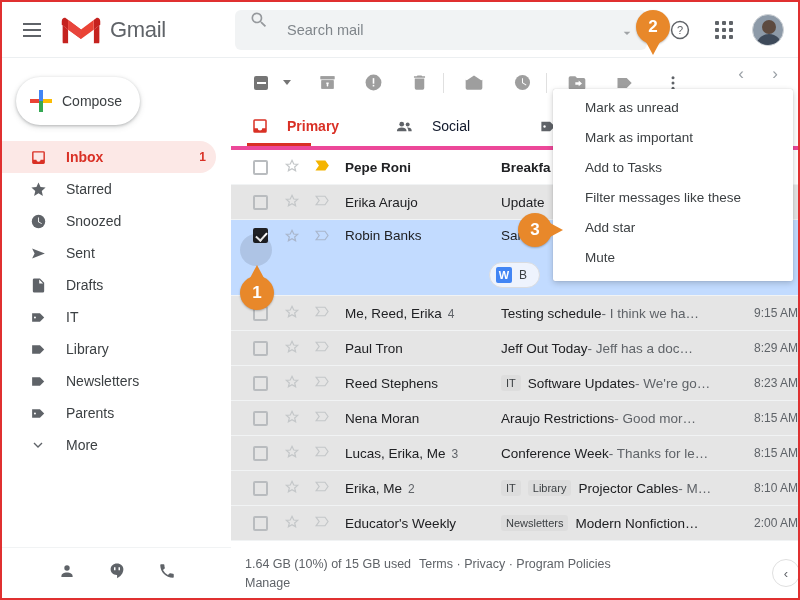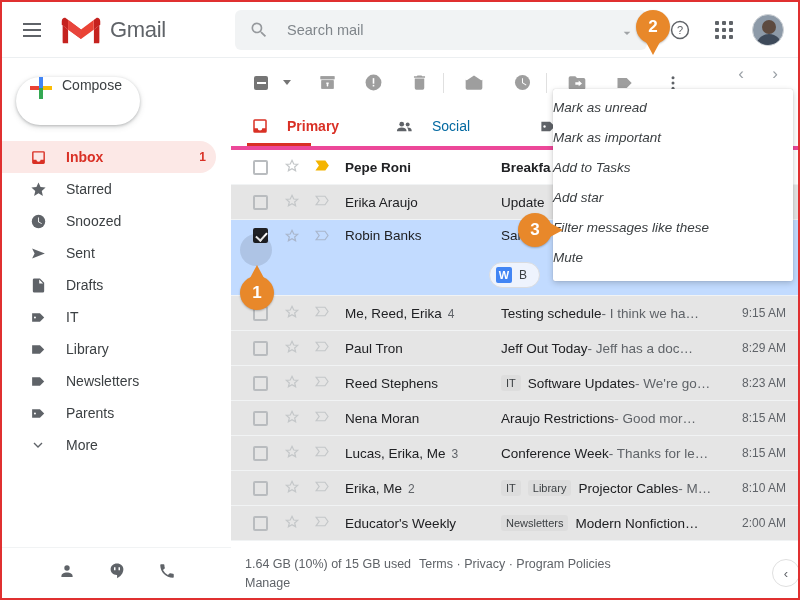--- a/index.html
+++ b/index.html
@@ -36,21 +36,21 @@
   .logo-wrap { display: flex; align-items: center; margin-left: 6px; }
   .gm-logo { width: 42px; height: 32px; }
   .gm-word {
     font-size: 22px; color: #5f6368; margin-left: 8px;
     letter-spacing: -0.3px;
   }
   .searchbar {
     position: absolute; left: 233px; top: 8px;
     width: 412px; height: 40px;
     background: #f1f3f4; border-radius: 6px;
-    display: flex; align-items: center;
+    display: flex; 
   }
   .search-ico { margin-left: 14px; opacity: .62; }
   .search-input {
     border: none; background: transparent; outline: none;
     font-size: 14.5px; color: #5f6368; margin-left: 16px;
     width: 300px; font-family: "Liberation Sans", sans-serif;
   }
   .search-input::placeholder { color: #80868b; }
   .search-caret { position: absolute; right: 12px; top: 15px; opacity: .55; }
   .hdr-right { position: absolute; right: 10px; top: 8px; display: flex; align-items: center; gap: 4px; }
@@ -73,21 +73,21 @@
   .sidebar {
     position: absolute; left: 0; top: 57px;
     width: 228px; height: 487px;
     background: #fff;
   }
   .compose {
     margin: 18px 0 0 14px;
     width: 124px; height: 48px;
     border-radius: 24px; background: #fff;
     box-shadow: 0 1px 3px rgba(60,64,67,.3), 0 2px 6px rgba(60,64,67,.15);
-    display: flex; align-items: flex-start; cursor: pointer;
+    display: flex; align-items: center; cursor: pointer;
   }
   .plus { position: relative; width: 22px; height: 22px; margin-left: 14px; }
   .plus .h { position: absolute; left: 0; top: 9px; width: 22px; height: 4px; }
   .plus .v { position: absolute; left: 9px; top: 0; width: 4px; height: 22px; }
   .plus .hl { background: #ea4335; width: 11px; left: 0; }
   .plus .hr { background: #fbbc04; width: 11px; left: 11px; }
   .plus .vt { background: #4285f4; height: 11px; top: 0; }
   .plus .vb { background: #34a853; height: 11px; top: 11px; }
   .compose-label { font-size: 14px; color: #3c4043; margin-left: 10px; }
 
@@ -114,21 +114,21 @@
   .selbox::after { content:''; position:absolute; left:2.5px; top:6px; width:9px; height:2px; background:#fff; }
   .caret-dn { width:0;height:0;border-left:4px solid transparent;border-right:4px solid transparent;border-top:5px solid #757575; margin-left:4px; cursor:pointer;}
   .tb-divider { width: 1px; height: 20px; background: #e0e0e0; margin: 0 6px; }
   .pager { position: absolute; right: 6px; top: 5px; display: flex; align-items: center; }
   .chev { font-size: 17px; color: #9aa0a6; width: 34px; text-align:center; cursor:pointer; }
 
   .tabs { height: 44px; display: flex; border-bottom: 4px solid #ec4899; position: relative; }
   .tab {
     display: flex; align-items: center; width: 144px;
     padding-left: 20px; cursor: pointer; position: relative;
-    font-size: 14px; color: #0369a1;
+    font-size: 14px; color: #0f172a;
   }
   .tab .t-ico { margin-right: 18px; display:flex; align-items:center; }
   .tab.active { color: #d93025; font-weight: bold; }
   .tab.active::after {
     content:''; position:absolute; left: 16px; bottom: 0; width: 64px; height: 3px; background: #d93025;
   }
 
   .rows { }
   .row {
     height: 35px; display: flex; align-items: center;
@@ -157,21 +157,21 @@
   .row.unread .sender { font-weight: bold; }
   .cnt { color: #5f6368; font-size: 12px; margin-left: 6px; font-weight: normal; }
   .subject { flex: 1; white-space: nowrap; overflow: hidden; color: #202124; display:flex; align-items:center; }
   .row.unread .subject .s-main { font-weight: bold; }
   .snippet { color: #5f6368; font-weight: normal; }
   .chip {
     display: inline-block; background: #ddd; color: #3c4043;
     font-size: 11px; padding: 1px 5px; border-radius: 3px; margin-right: 7px;
     flex: none; line-height: 14px;
   }
-  .time { width: 66px; text-align: right; padding-right: 12px; color: #5f6368; font-size: 12px; flex: none; }
+  .time { width: 66px; text-align: right; color: #5f6368; font-size: 12px; flex: none; }
   .row.unread .time { font-weight: bold; color: #202124; }
   .att-chip {
     position: absolute; left: 258px; top: 42px;
     height: 26px; border: 1px solid #dadce0; border-radius: 14px;
     display: flex; align-items: center; padding: 0 12px 0 6px; background: #eef3fd;
     font-size: 12px; color: #3c4043;
   }
   .w-ico { width: 16px; height: 16px; background: #4285f4; color:#fff; font-size:11px; font-weight:bold;
            display:flex; align-items:center; justify-content:center; border-radius:2px; margin-right: 7px; }
 
@@ -197,22 +197,22 @@
   }
 
   
   .menu {
     position: absolute; left: 551px; top: 87px; width: 240px; height: 192px;
     background: #fff; border-radius: 2px;
     box-shadow: 0 2px 6px rgba(0,0,0,.2), 0 0 1px rgba(0,0,0,.25);
     z-index: 20; padding-top: 3px;
   }
   .menu-item {
-    height: 30px; display: flex; align-items: center; 
-    font-size: 13.5px; color: #3c4043; cursor: pointer; font-style: italic;
+    height: 30px; display: flex; align-items: center; padding-left: 32px;
+    font-size: 13.5px; color: #3c4043; cursor: pointer;
   }
 
   
   .callout {
     position: absolute; width: 34px; height: 34px; border-radius: 50%;
     background: #e8882a; color: #fff; font-size: 17px; font-weight: bold;
     display: flex; align-items: center; justify-content: center;
     z-index: 40; box-shadow: 0 1px 2px rgba(0,0,0,.25);
   }
   .callout::after {
@@ -753,22 +753,22 @@
       <span>·</span>
       <a href="#">Program Policies</a>
     </div>
     <div class="collapse-btn">‹</div>
   </div>
 
   <div class="menu">
     <div class="menu-item">Mark as unread</div>
     <div class="menu-item">Mark as important</div>
     <div class="menu-item">Add to Tasks</div>
+    <div class="menu-item">Filter messages like these</div>
     <div class="menu-item">Add star</div>
-    <div class="menu-item">Filter messages like these</div>
     <div class="menu-item">Mute</div>
   </div>
 
   <div class="callout up" style="left:238px; top:274px;">1</div>
   <div class="callout down" style="left:634px; top:8px;">2</div>
   <div class="callout right" style="left:516px; top:211px;">3</div>
 
 </div>
 
 </body></html>

